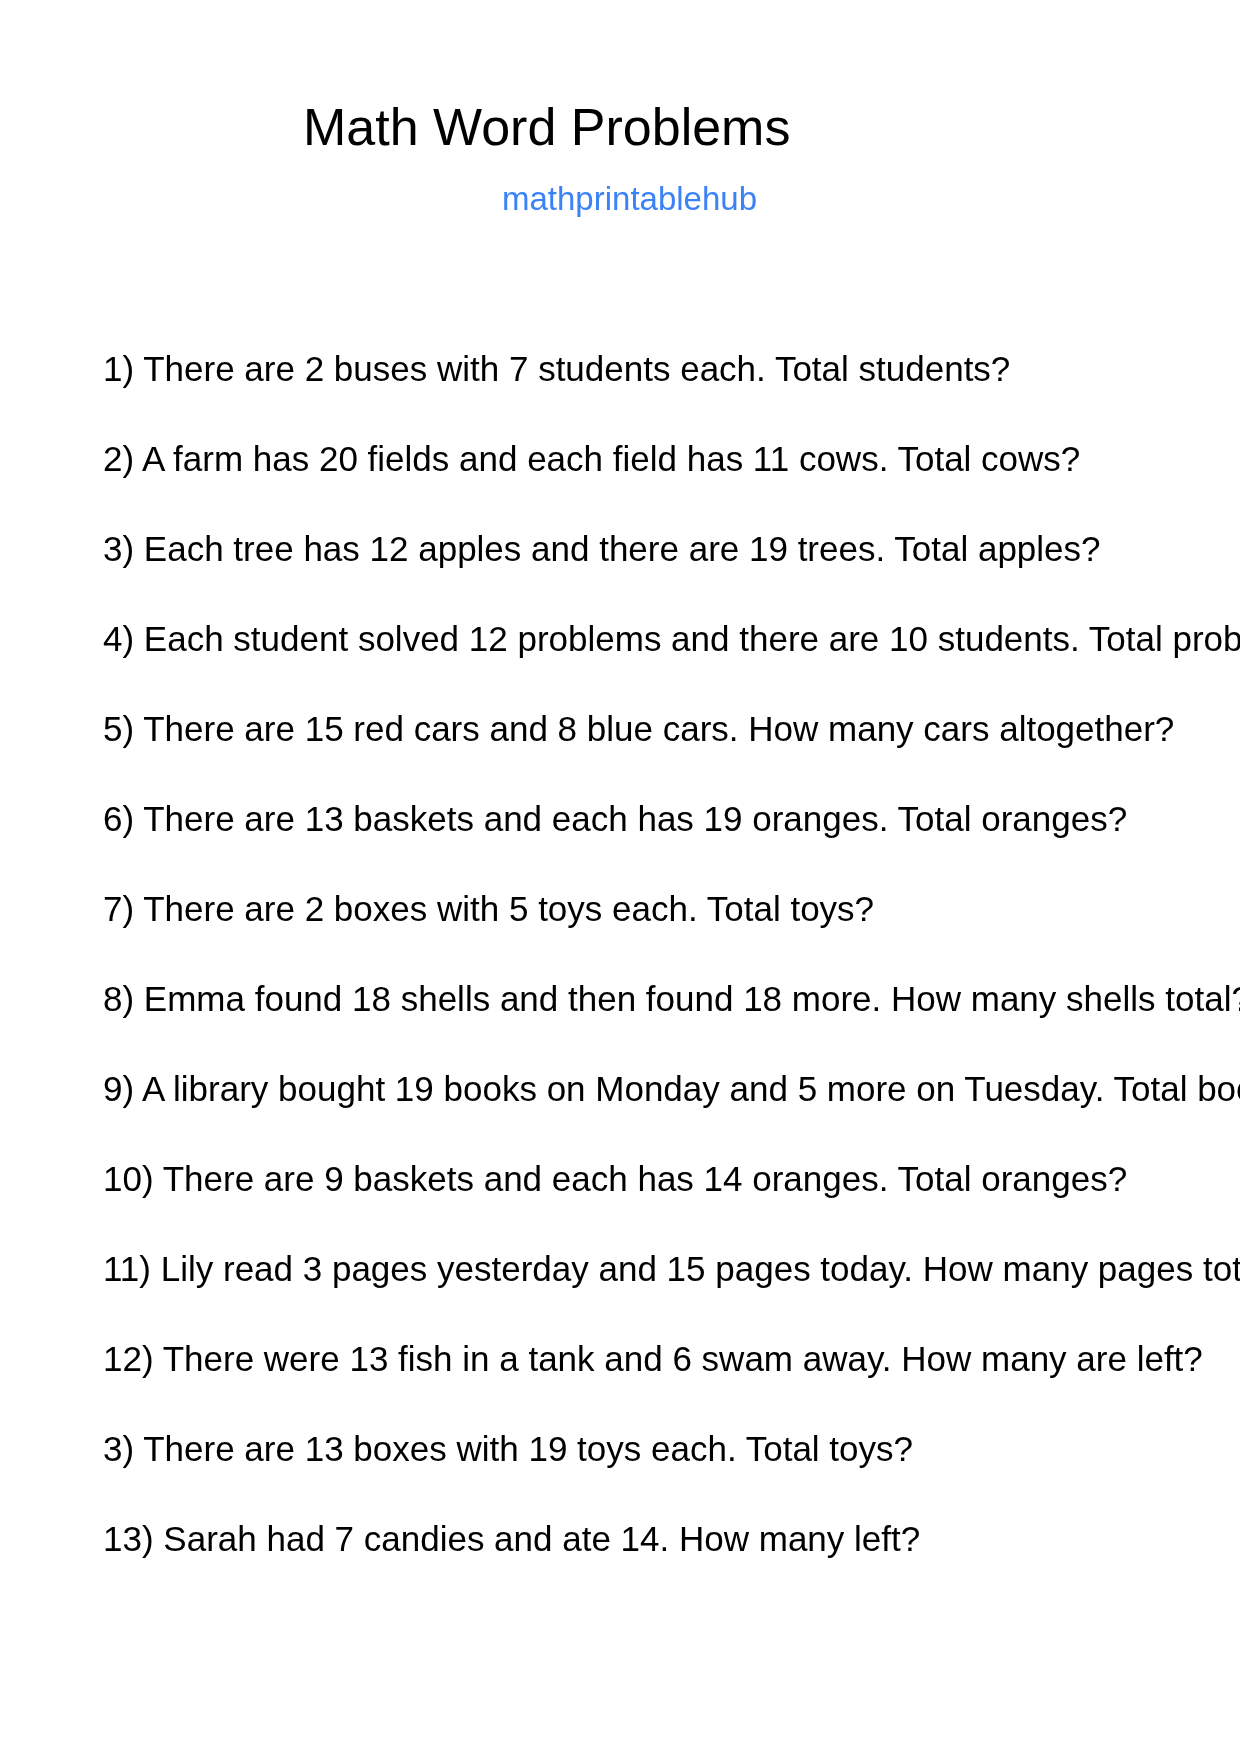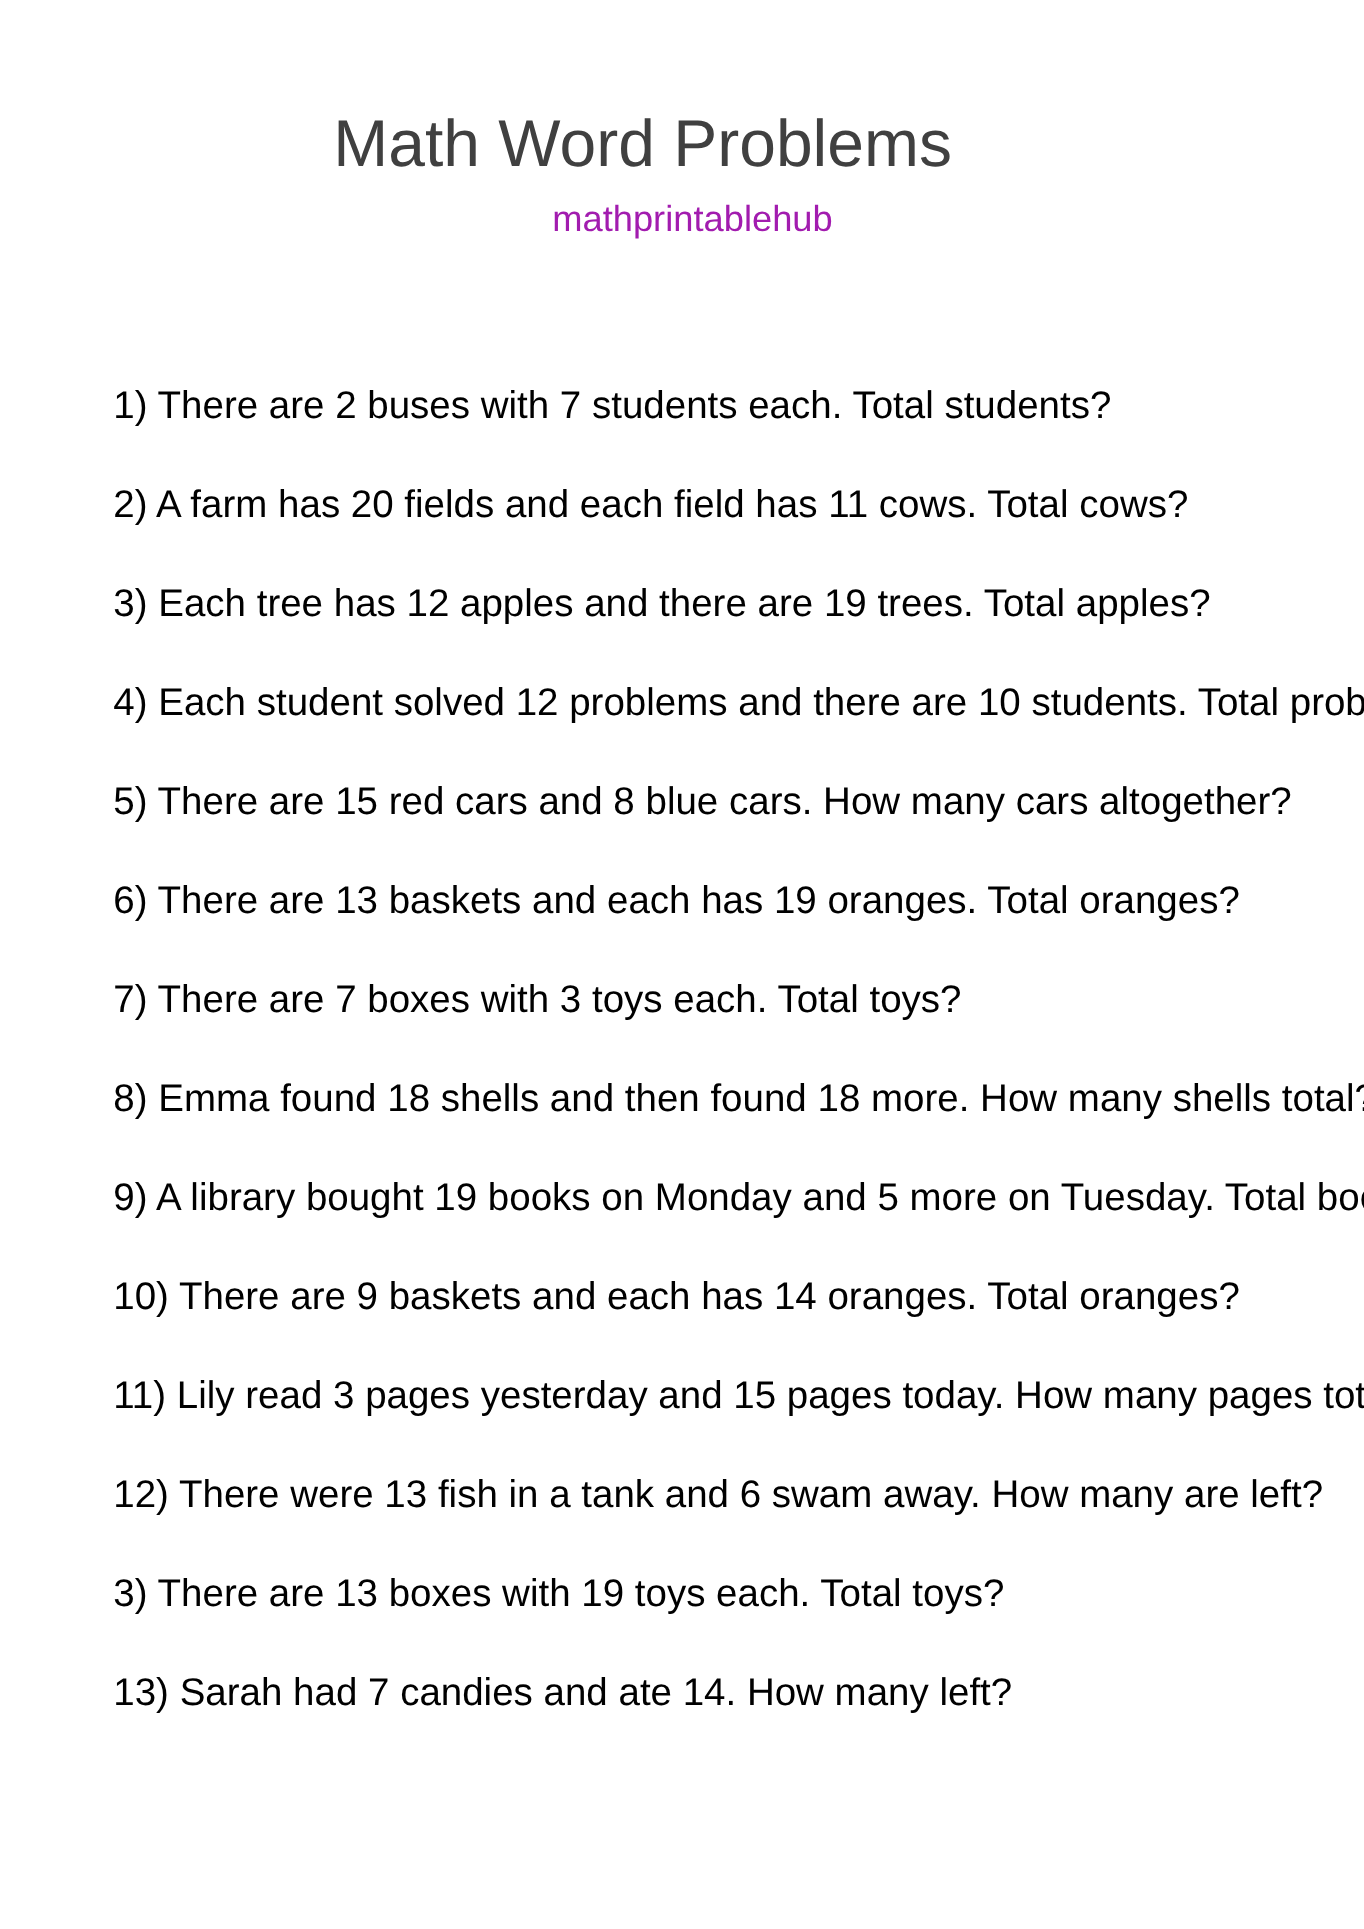--- a/index.html
+++ b/index.html
@@ -21,34 +21,34 @@
       width: 1240px;
       height: 1754px;
       background: #ffffff;
       overflow: hidden;
     }
     .title {
       position: absolute;
       left: 303px;
       top: 101px;
       margin: 0;
-      font-size: 60px;
+      font-size: 52px;
       line-height: 1;
       font-weight: normal;
       white-space: nowrap;
-      color: #404040;
+      color: #000000;
     }
     .subtitle {
       position: absolute;
       left: 502px;
       top: 182px;
       font-size: 33px;
       line-height: 1;
       white-space: nowrap;
-      color: #a21caf;
+      color: #3b82f6;
     }
     .problems {
       position: absolute;
       left: 103px;
       top: 351px;
       margin: 0;
       padding: 0;
       list-style: none;
     }
     .problem {
@@ -66,21 +66,21 @@
   <h1 class="title">Math Word Problems</h1>
   <div class="subtitle">mathprintablehub</div>
 
   <ol class="problems">
     <li class="problem"><span>1)</span> <span>There are 2 buses with 7 students each. Total students?</span></li>
     <li class="problem"><span>2)</span> <span>A farm has 20 fields and each field has 11 cows. Total cows?</span></li>
     <li class="problem"><span>3)</span> <span>Each tree has 12 apples and there are 19 trees. Total apples?</span></li>
     <li class="problem"><span>4)</span> <span>Each student solved 12 problems and there are 10 students. Total problems?</span></li>
     <li class="problem"><span>5)</span> <span>There are 15 red cars and 8 blue cars. How many cars altogether?</span></li>
     <li class="problem"><span>6)</span> <span>There are 13 baskets and each has 19 oranges. Total oranges?</span></li>
-    <li class="problem"><span>7)</span> <span>There are 7 boxes with 3 toys each. Total toys?</span></li>
+    <li class="problem"><span>7)</span> <span>There are 2 boxes with 5 toys each. Total toys?</span></li>
     <li class="problem"><span>8)</span> <span>Emma found 18 shells and then found 18 more. How many shells total?</span></li>
     <li class="problem"><span>9)</span> <span>A library bought 19 books on Monday and 5 more on Tuesday. Total books?</span></li>
     <li class="problem"><span>10)</span> <span>There are 9 baskets and each has 14 oranges. Total oranges?</span></li>
     <li class="problem"><span>11)</span> <span>Lily read 3 pages yesterday and 15 pages today. How many pages total?</span></li>
     <li class="problem"><span>12)</span> <span>There were 13 fish in a tank and 6 swam away. How many are left?</span></li>
     <li class="problem"><span>3)</span> <span>There are 13 boxes with 19 toys each. Total toys?</span></li>
     <li class="problem"><span>13)</span> <span>Sarah had 7 candies and ate 14. How many left?</span></li>
   </ol>
 </div>
 

